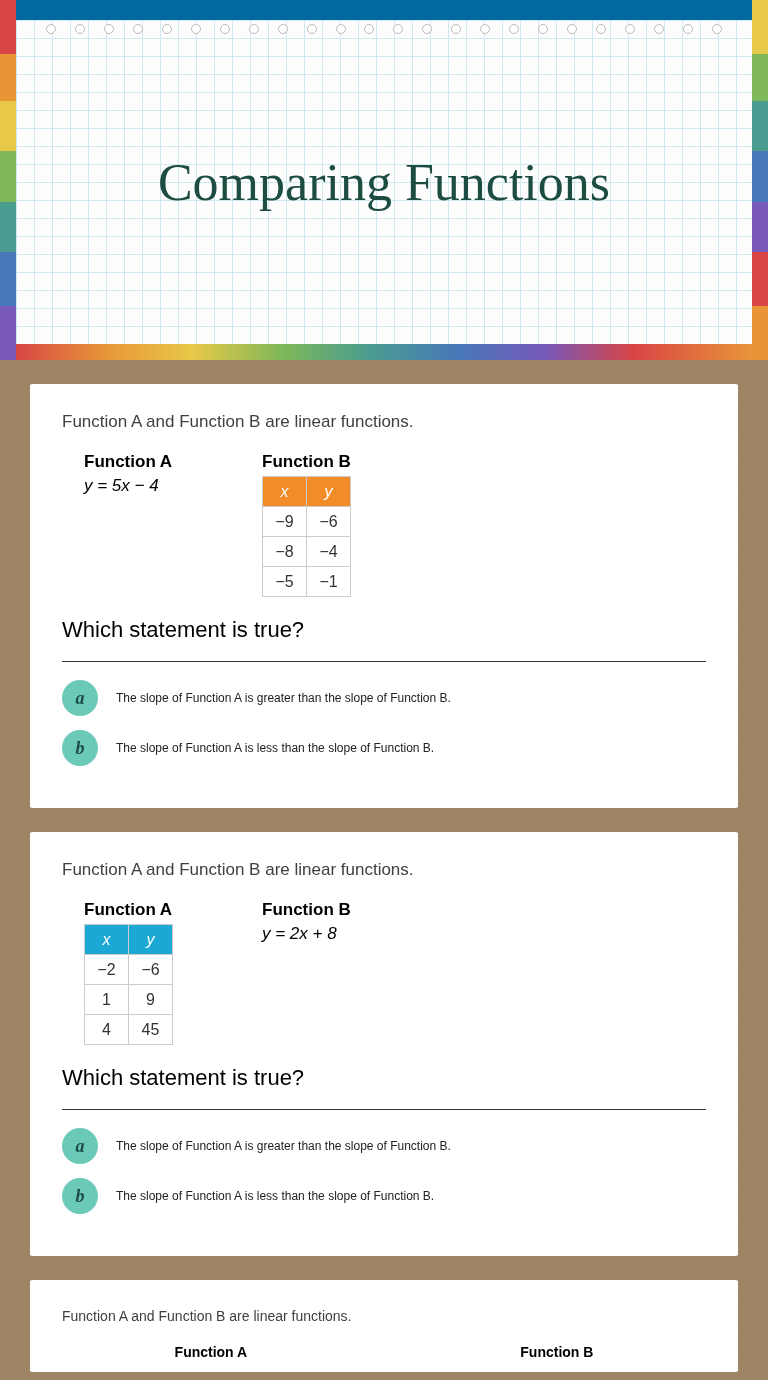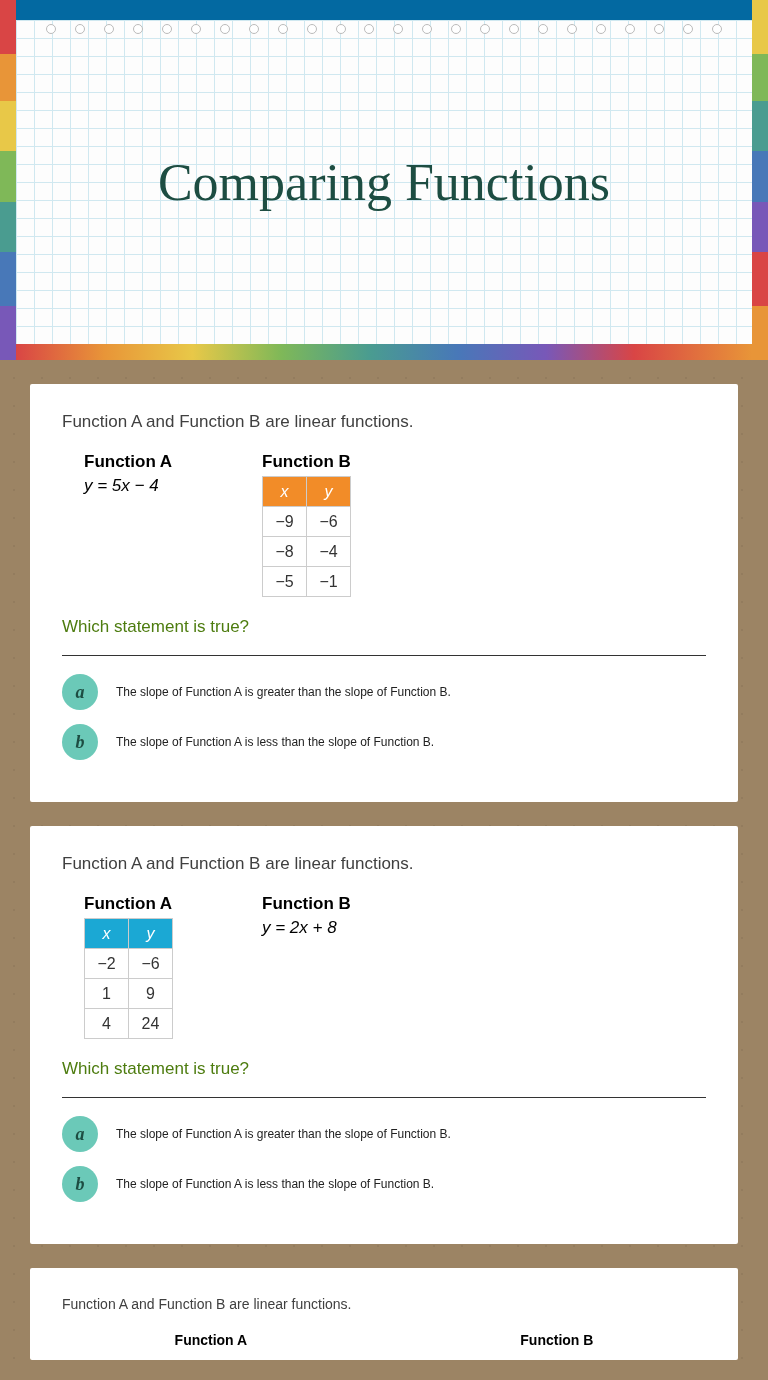--- a/index.html
+++ b/index.html
@@ -19,21 +19,21 @@
 .card{background:#fff;margin-top:24px;padding:28px 32px;border-radius:2px}
 .q-prompt{font-size:17px;color:#404040;margin-bottom:20px}
 .func-row{display:flex;gap:48px;margin-left:22px;margin-bottom:20px}
 .func-block{min-width:130px}
 .func-title{font-weight:bold;font-size:17px;margin-bottom:4px}
 .func-eq{font-style:italic;font-size:17px}
 .tbl{border-collapse:collapse;margin-top:2px}
 .tbl th{background:#f28c28;color:#fff;font-style:italic;font-weight:normal;width:44px;height:30px;border:1px solid #ccc;font-size:16px}
 .tbl td{border:1px solid #ccc;width:44px;height:30px;text-align:center;font-size:16px;color:#333}
 .tbl-blue th{background:#1ba8d4}
-.q-which{font-size:17px;color:#4d7c0f;margin-top:6px}
+.q-which{font-size:22px;color:#000000;margin-top:6px}
 .divider{border:none;border-top:1px solid #333;margin:18px 0}
 .choice{display:flex;align-items:center;gap:18px;margin-bottom:14px}
 .bubble{width:36px;height:36px;border-radius:50%;background:#6bc9b8;display:flex;align-items:center;justify-content:center;font-family:Georgia,serif;font-style:italic;font-weight:bold;font-size:18px;color:#1d4d42;flex-shrink:0}
 .choice-text{font-size:12px;color:#222}
 .card-sm .q-prompt{font-size:14px}
 .card-sm .func-title{font-size:14px}
 </style>
 </head>
 <body>
 
@@ -133,21 +133,21 @@
           <tr>
                 <td>−2</td>
                 <td>−6</td>
               </tr>
           <tr>
                 <td>1</td>
                 <td>9</td>
               </tr>
           <tr>
                 <td>4</td>
-                <td>24</td>
+                <td>45</td>
               </tr>
         </tbody>
           </table>
       </div>
       <div class="func-block">
         <div class="func-title">Function B</div>
         <div class="func-eq">y = 2x + 8</div>
       </div>
     </div>
     <p class="q-which">Which statement is true?</p>

